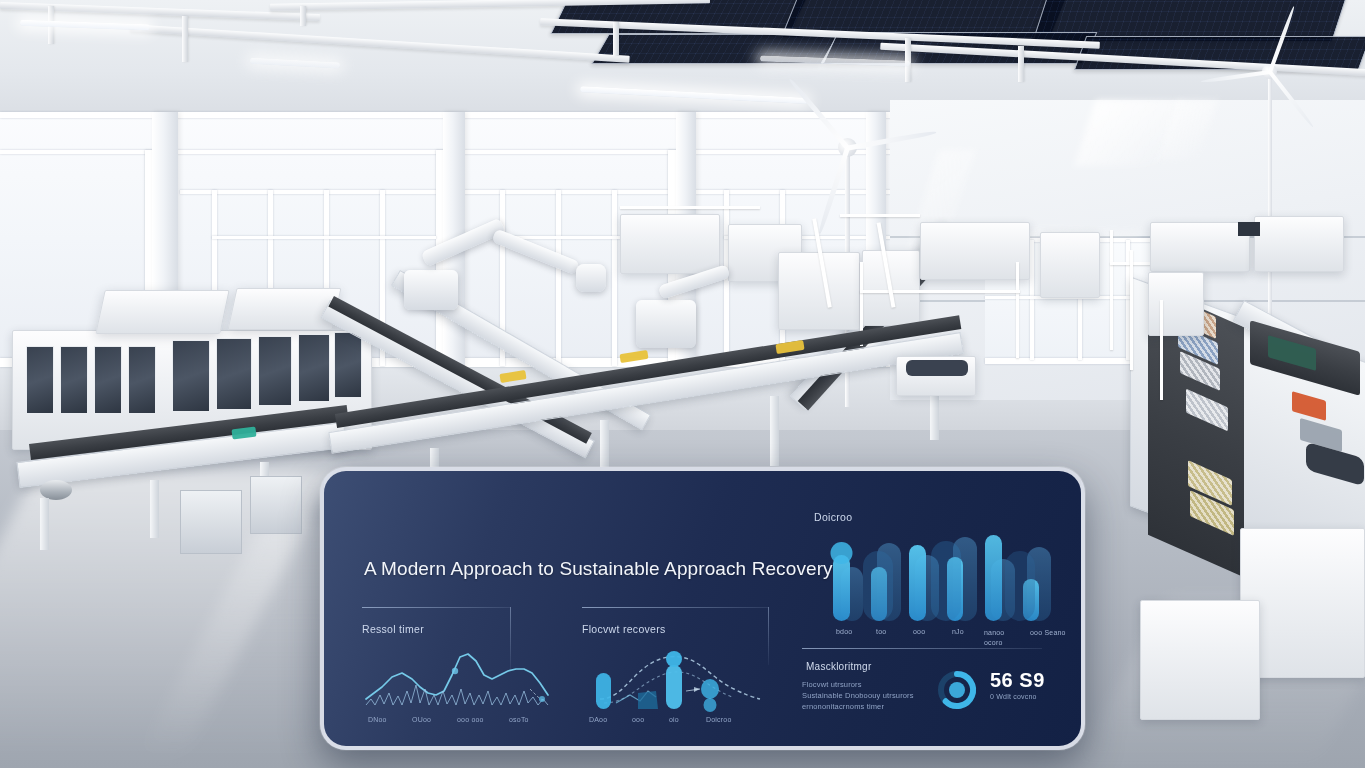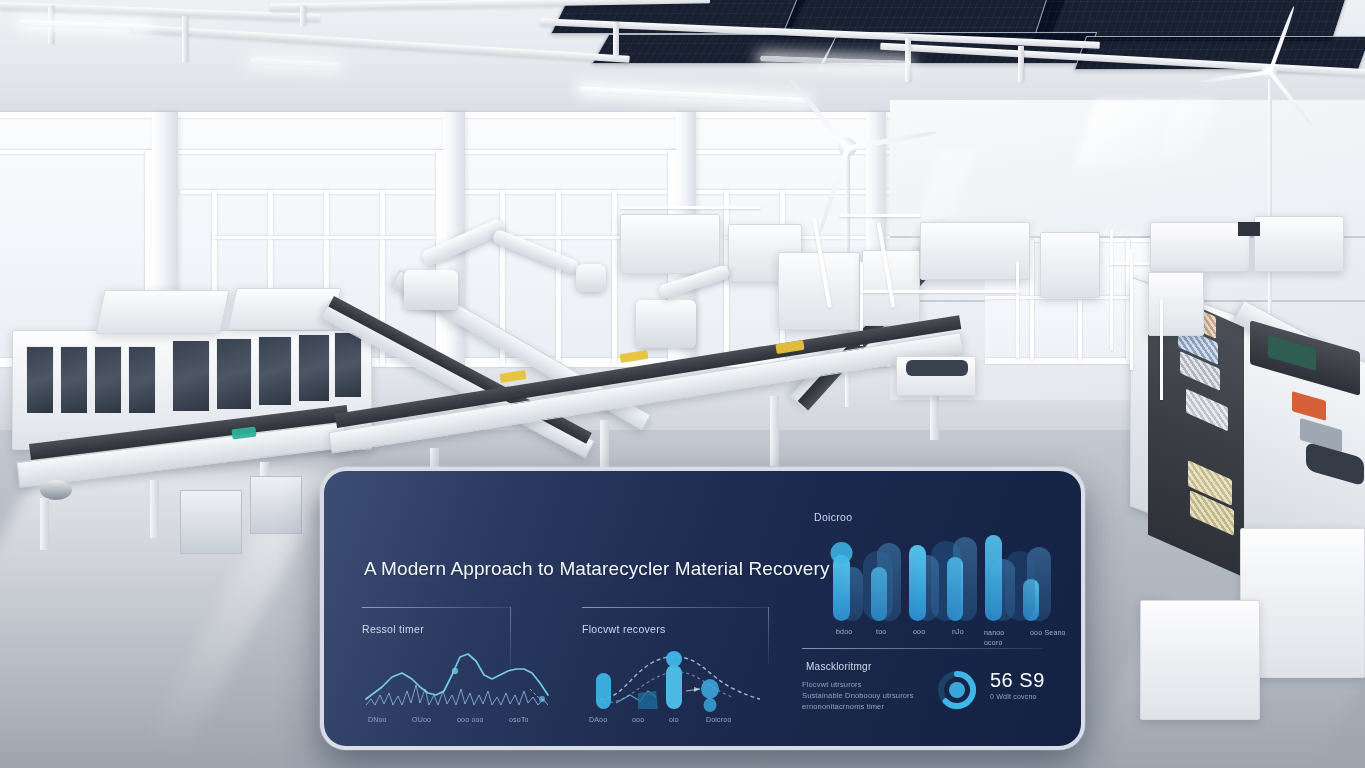--- a/index.html
+++ b/index.html
@@ -101,21 +101,21 @@
 
   .divh { position:absolute; height:1px; background:linear-gradient(90deg,rgba(168,188,220,.75),rgba(168,188,220,.12)); }
   .divv { position:absolute; width:1px; background:linear-gradient(180deg,rgba(168,188,220,.5),rgba(168,188,220,.05)); }
 
   .sect-lbl { position:absolute; font-size:10.5px; color:#cdd8ec; letter-spacing:.3px; }
   .axis-lbl { position:absolute; font-size:7px; color:#93a6c8; letter-spacing:.2px; white-space:nowrap; }
   .axis-lbl.b { font-size:7px; color:#9fb0cf; }
 
   .stat-h { position:absolute; font-size:10px; color:#d2dcee; letter-spacing:.25px; }
   .stat-p { position:absolute; font-size:7.5px; color:#8fa2c4; line-height:10.5px; letter-spacing:.15px; }
-  .bignum { position:absolute; font-size:20px; font-weight:400; color:#ffffff; letter-spacing:.5px;text-align:right; }
+  .bignum { position:absolute; font-size:20px; font-weight:700; color:#ffffff; letter-spacing:.5px;text-align:right; }
   .bigcap { position:absolute; font-size:7px; color:#92a5c6; letter-spacing:.2px; }
 
   svg { display:block; overflow:visible; }
 </style>
 </head>
 <body>
 
 <div class="scene">
   <div class="bg"></div>
 
@@ -292,21 +292,21 @@
   <div class="mach mach-body" style="left:1140px;top:600px;width:120px;height:120px;"></div>
   <div class="rail" style="left:1130px;top:250px;width:3px;height:120px;"></div>
   <div class="rail" style="left:1160px;top:300px;width:3px;height:100px;"></div>
 
   <div class="rail" style="left:820px;top:218px;width:4px;height:90px;transform:rotate(-10deg);"></div>
   <div class="rail" style="left:884px;top:222px;width:4px;height:86px;transform:rotate(-10deg);"></div>
 
   <div class="panel">
     <div class="panel-inner">
 
-      <div class="sub">A Modern Approach to Matarecycler Material Recovery</div>
+      <div class="sub">A Modern Approach to Sustainable Approach Recovery</div>
 
       <div class="sect-lbl" style="left:490px;top:40px;">Doicroo</div>
       <div style="position:absolute;left:495px;top:58px;">
         <svg width="250" height="92" viewBox="0 0 250 92">
           <defs>
             <linearGradient id="bf" x1="0" y1="0" x2="0" y2="1">
               <stop offset="0%" stop-color="#58c8f0"></stop>
                 <stop offset="100%" stop-color="#2b8fd0"></stop>
             </linearGradient>
             <linearGradient id="bb" x1="0" y1="0" x2="0" y2="1">

